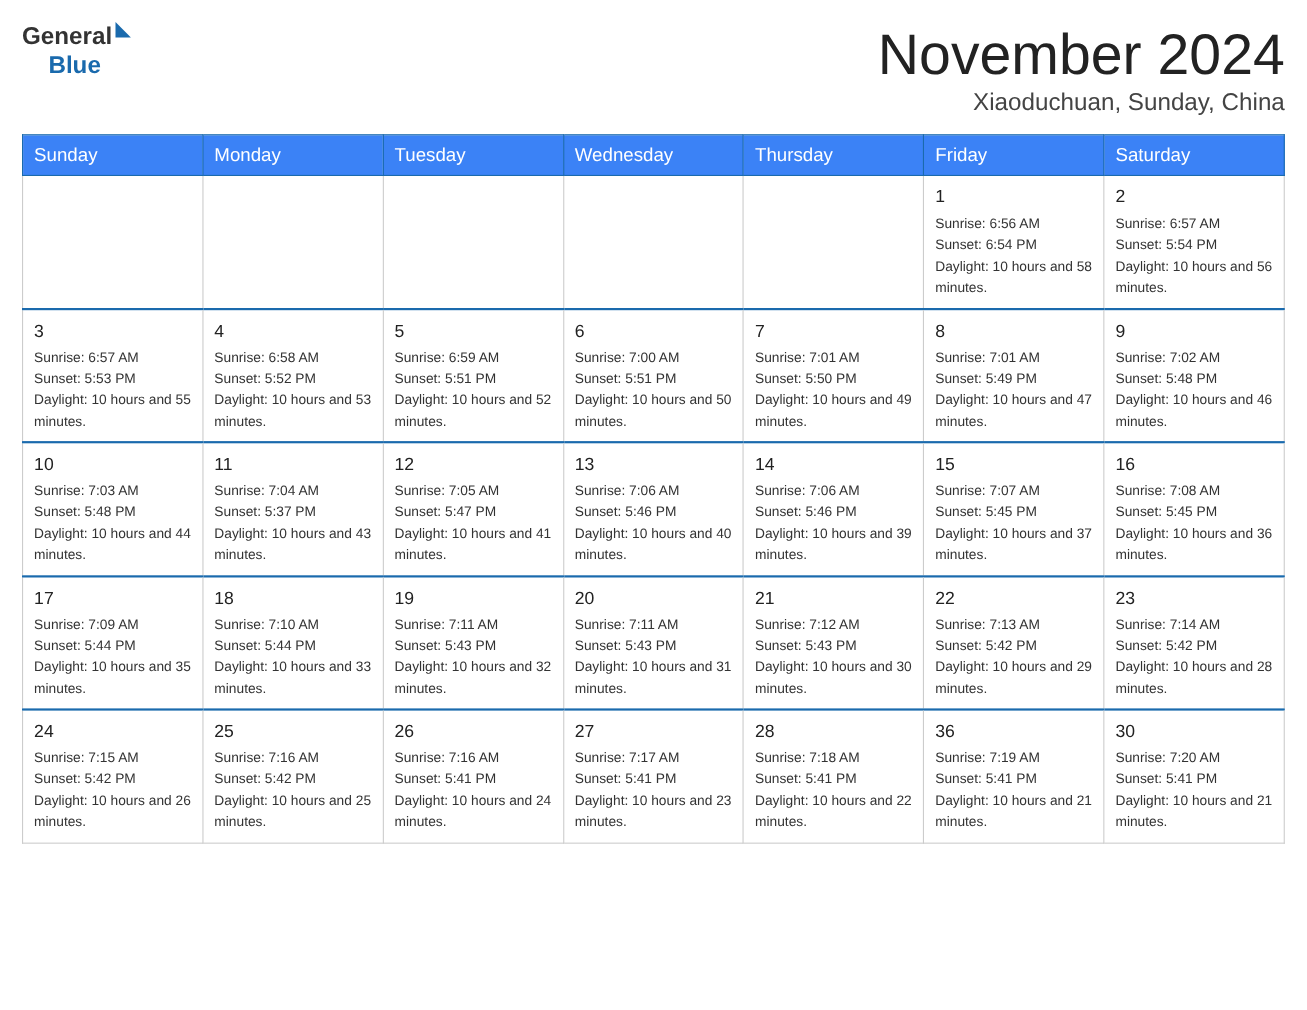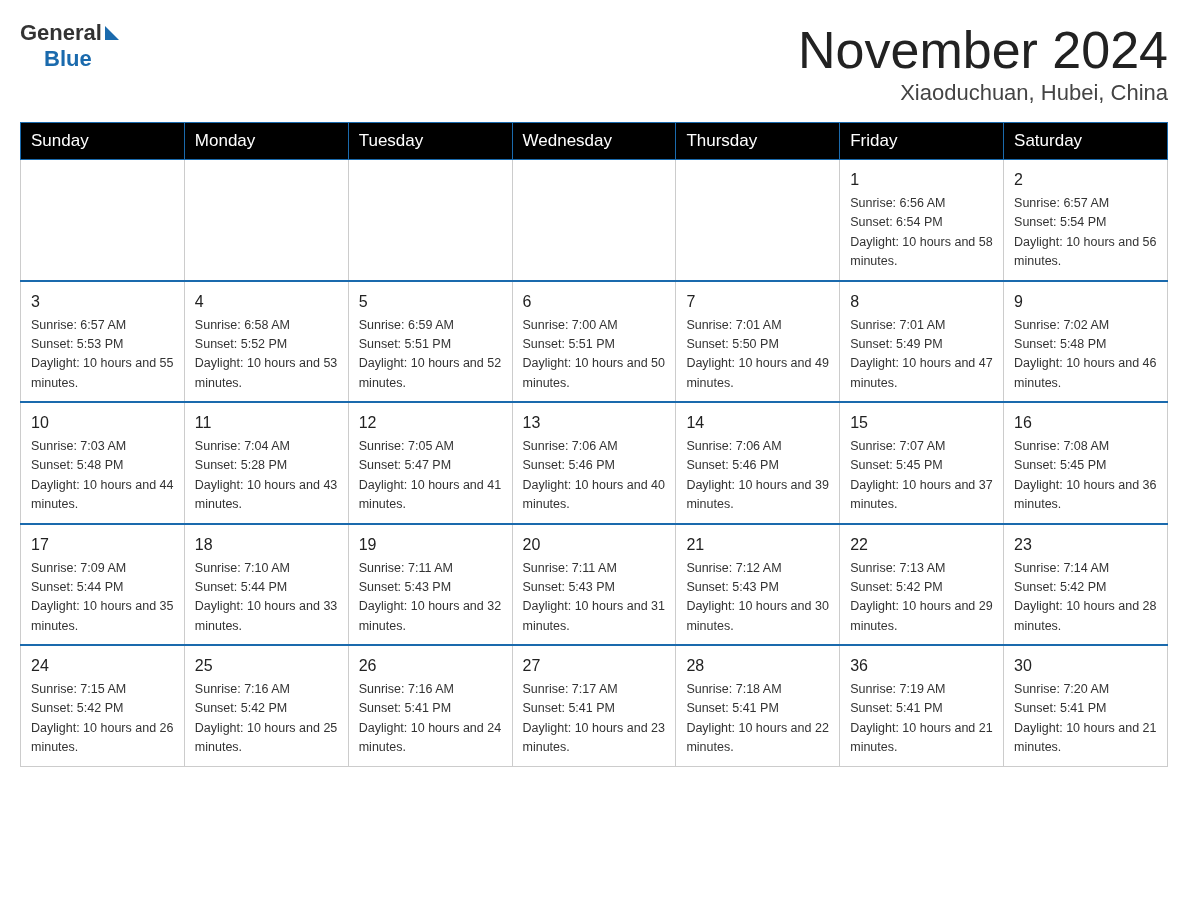--- a/index.html
+++ b/index.html
@@ -16,21 +16,20 @@
       align-items: flex-start;
       margin-bottom: 16px;
     }
     .logo {
       display: flex;
       flex-direction: column;
       align-items: flex-start;
     }
     .logo-top {
       display: flex;
-      align-items: center;
       font-size: 22px;
       font-weight: bold;
       color: #333;
     }
     .logo-general {
       color: #333;
     }
     .logo-triangle {
       width: 0;
       height: 0;
@@ -57,21 +56,21 @@
     .location {
       font-size: 22px;
       color: #444;
     }
     .calendar {
       width: 100%;
       border-collapse: collapse;
       border: 1px solid #999;
     }
     .calendar th {
-      background-color: #000000;
+      background-color: #3b82f6;
       color: #fff;
       padding: 8px 10px;
       text-align: left;
       font-size: 17px;
       font-weight: normal;
       border: 1px solid #1a6aad;
     }
     .calendar td {
       vertical-align: top;
       padding: 8px 10px;
@@ -109,21 +108,21 @@
     <div class="logo-top">
       <span class="logo-general">General</span>
       <span class="logo-triangle"></span>
     </div>
     <div style="margin-left: 22px;">
       <span class="logo-blue">Blue</span>
     </div>
   </div>
   <div class="title-area">
     <div class="month-title">November 2024</div>
-    <div class="location">Xiaoduchuan, Hubei, China</div>
+    <div class="location">Xiaoduchuan, Sunday, China</div>
   </div>
 </div>
 
 <table class="calendar">
   <thead>
     <tr>
     <th>Sunday</th>
         <th>Monday</th>
         <th>Tuesday</th>
         <th>Wednesday</th>
@@ -199,21 +198,21 @@
       <tr class="row-separator">
         <td>
           <span class="day-number">10</span>
           <div class="day-info" style="white-space: pre-line;">Sunrise: 7:03 AM
 Sunset: 5:48 PM
 Daylight: 10 hours and 44 minutes.</div>
         </td>
         <td>
           <span class="day-number">11</span>
           <div class="day-info" style="white-space: pre-line;">Sunrise: 7:04 AM
-Sunset: 5:28 PM
+Sunset: 5:37 PM
 Daylight: 10 hours and 43 minutes.</div>
         </td>
         <td>
           <span class="day-number">12</span>
           <div class="day-info" style="white-space: pre-line;">Sunrise: 7:05 AM
 Sunset: 5:47 PM
 Daylight: 10 hours and 41 minutes.</div>
         </td>
         <td>
           <span class="day-number">13</span>

